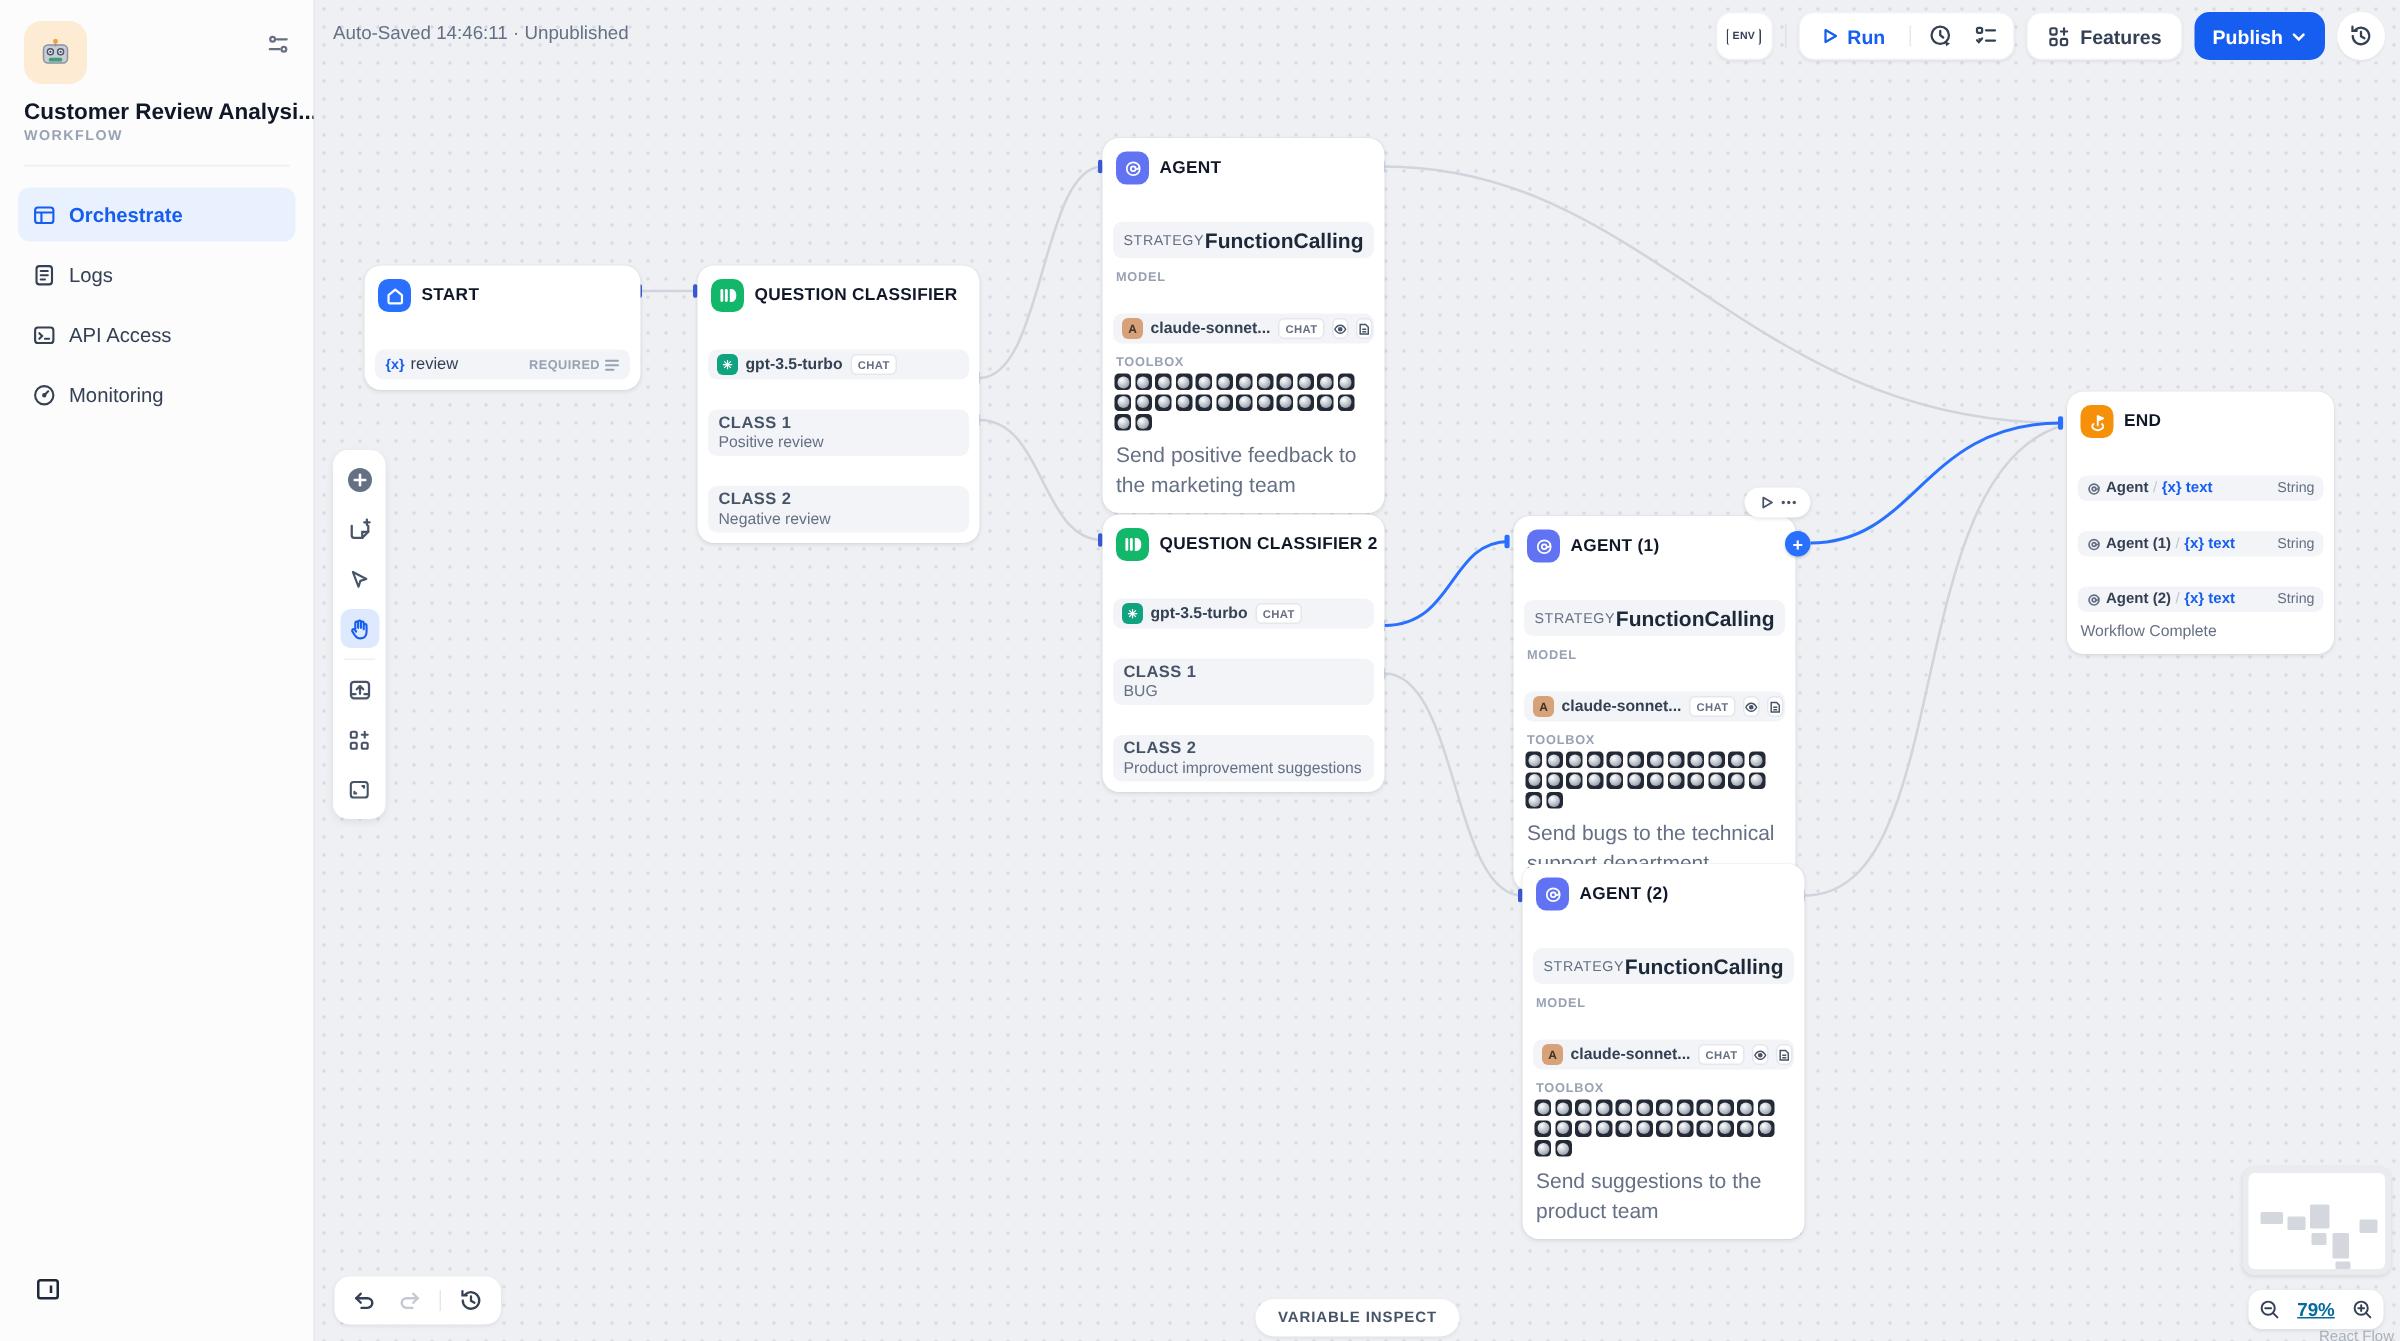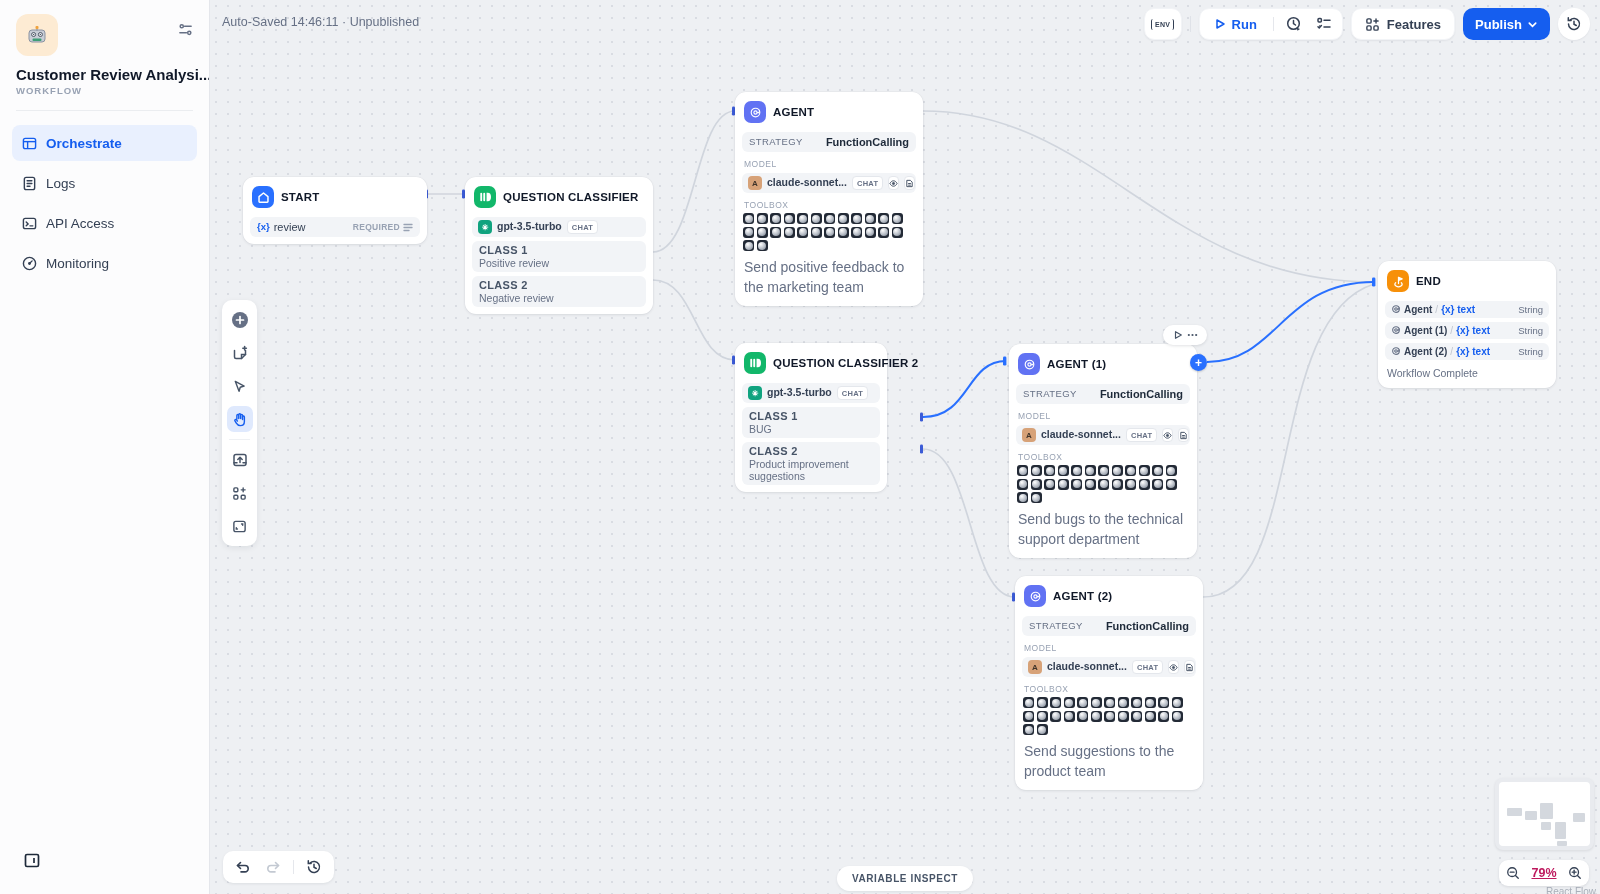--- a/index.html
+++ b/index.html
@@ -60,36 +60,36 @@
   .disabled { color:#c3c9d2 !important; }
   .vi-pill { position:absolute; left:50%; transform:translateX(-50%); bottom:3px; height:25px; background:#fff;
              border-radius:13px; box-shadow:0 1px 3px rgba(16,24,40,.08); display:flex; align-items:center; padding:0 15px;
              font-size:10px; font-weight:700; letter-spacing:.6px; color:#475467; z-index:20; cursor:pointer; }
   .minimap { position:absolute; left:1285px; top:778px; width:99px; height:72px; background:#fff; border-radius:8px;
              box-shadow:0 1px 3px rgba(16,24,40,.1); border:4px solid #e9ebef; z-index:20; }
   .mm-node { position:absolute; background:#d4d8de; border-radius:1px; }
   .zoom-pill { position:absolute; left:1289px; top:860px; width:90px; height:26px; background:#fff; border-radius:9px;
                box-shadow:0 1px 3px rgba(16,24,40,.1); display:flex; align-items:center; justify-content:space-between;
                padding:0 7px; z-index:20; }
-  .zoom-val { font-size:12.5px; font-weight:600; color:#be185d;text-decoration:underline; }
+  .zoom-val { font-size:12.5px; font-weight:600; color:#0369a1;text-decoration:underline; }
   .rf-attrib { position:absolute; right:4px; bottom:-3px; font-size:10px; color:#aab0ba; z-index:19; }
 
   
   .node { position:absolute; background:#fff; border-radius:11px; padding:7px;
           box-shadow:0 1px 3px rgba(16,24,40,.09), 0 0 0 0.5px rgba(16,24,40,.03); z-index:10; cursor:pointer; }
   .n-head { display:flex; align-items:center; gap:7px; padding:2px 2px 5px 2px; }
   .n-icon { width:22px; height:22px; border-radius:7px; display:flex; align-items:center; justify-content:center; color:#fff; flex:0 0 auto; }
   .n-title { font-size:11.5px; font-weight:700; color:#101828; letter-spacing:.2px; white-space:nowrap; }
-  .n-row { background:#f2f4f7; border-radius:6px; padding:4px 7px; margin-top:4px; display:flex; }
+  .n-row { background:#f2f4f7; border-radius:6px; padding:4px 7px; margin-top:20px; display:flex; align-items:center; }
   .vx { color:#155eef; font-weight:700; font-size:9.5px; margin-right:4px; }
   .vname { font-size:11px; color:#344054; }
   .req { margin-left:auto; font-size:8.5px; font-weight:700; letter-spacing:.3px; color:#98a2b3; display:flex; align-items:center; gap:3px;padding-left:36px; }
   .strat-label { font-size:9.5px; letter-spacing:.4px; color:#667085; }
-  .strat-val { margin-left:auto; font-size:11px; font-weight:700; color:#1d2939; }
-  .sec-label { font-size:8.5px; font-weight:400; letter-spacing:.5px; color:#98a2b3; margin:7px 2px 1px 2px; }
+  .strat-val { margin-left:auto; font-size:14px; font-weight:700; color:#1d2939; }
+  .sec-label { font-size:8.5px; font-weight:700; letter-spacing:.5px; color:#98a2b3; margin:7px 2px 1px 2px; }
   .model-row { gap:5px; padding:3px 6px; }
   .m-icon { width:14px; height:14px; border-radius:4px; display:flex; align-items:center; justify-content:center;
             font-size:8px; font-weight:800; flex:0 0 auto; }
   .m-icon.openai { background:#10a37f; color:#fff; }
   .m-icon.anthropic { background:#d7a278; color:#40342a; }
   .m-name { font-size:10.5px; font-weight:600; color:#344054; white-space:nowrap; }
   .chat-badge { font-size:7.5px; font-weight:700; color:#667085; background:#fff; border:1px solid #e4e7ec;
                 border-radius:4px; padding:1.5px 4px; letter-spacing:.3px; }
   .mini-box { width:15px; height:14px; background:#fff; border:1px solid #e4e7ec; border-radius:4px;
               display:flex; align-items:center; justify-content:center; color:#475467; }
@@ -448,21 +448,21 @@
         <span class="tool"></span>
         <span class="tool"></span>
         <span class="tool"></span>
         <span class="tool"></span>
         <span class="tool"></span>
         <span class="tool"></span>
       </div>
     <div class="n-desc">Send positive feedback to the marketing team</div>
   </div>
 
-  <div class="node" style="left:525px; top:343px; width:152px;">
+  <div class="node" style="left:525px; top:343px; width:188px;">
     <div class="n-head">
       <span class="n-icon" style="background:#12b76a;">
         <svg width="12" height="12" viewBox="0 0 14 14" fill="#fff">
             <rect x="1.5" y="2" width="2.2" height="10" rx="1.1"></rect>
             <rect x="5" y="2" width="2.2" height="10" rx="1.1"></rect>
             <path d="M8.8 2 h1.4 a3.8 5 0 0 1 0 10 h-1.4 Z"></path>
           </svg>
       </span>
       <span class="n-title">QUESTION CLASSIFIER 2</span>
     </div>

